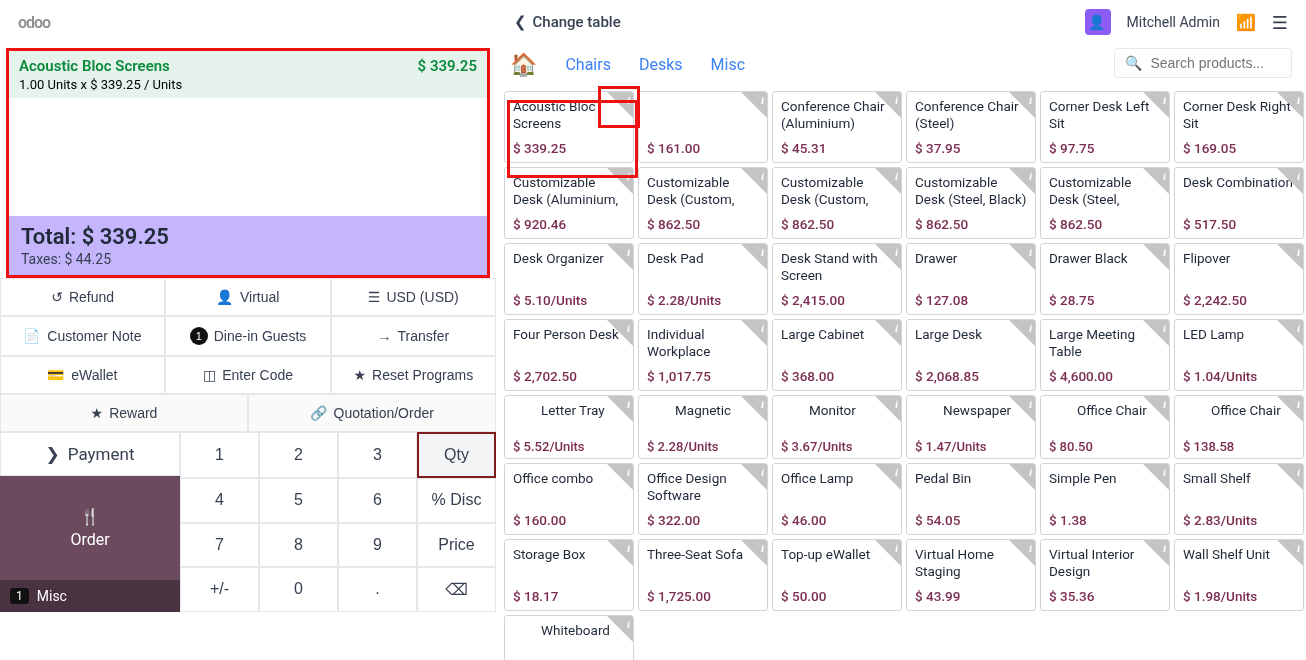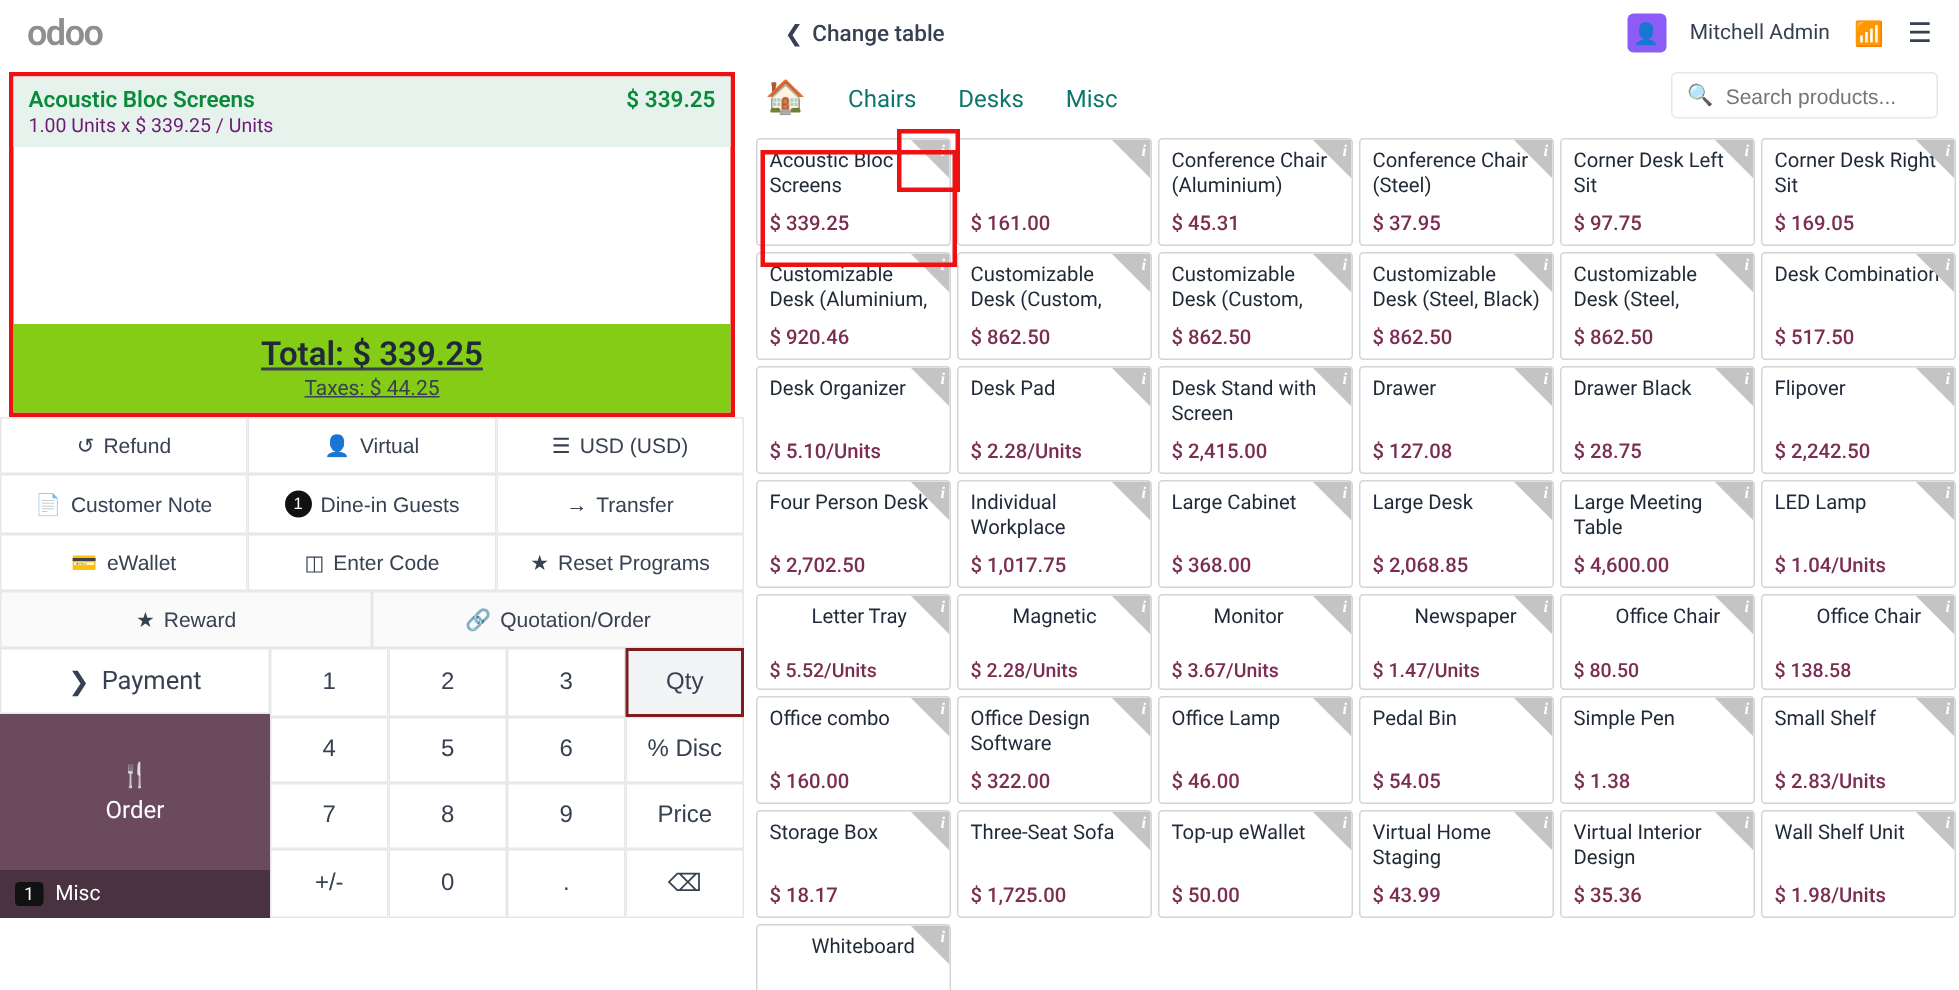--- a/index.html
+++ b/index.html
@@ -1,31 +1,31 @@
 <!DOCTYPE html>
 <html><head>
 <meta charset="utf-8">
 <style>
 * { box-sizing: border-box; margin: 0; padding: 0; }
 body { font-family: -apple-system, BlinkMacSystemFont, "Segoe UI", Roboto, sans-serif; font-size: 14px; color: #374151; background: #fff; width: 1306px; height: 660px; overflow: hidden; position: relative; }
 .topbar { display: flex; align-items: center; justify-content: space-between; padding: 8px 18px; height: 44px; }
-.logo { font-weight: 600; font-size: 24px; color: #8F8F8F; letter-spacing: -1px; }
+.logo { font-weight: 600; font-size: 16px; color: #8F8F8F; letter-spacing: -1px; }
 .top-center { display: flex; align-items: center; gap: 6px; font-size: 15px; font-weight: 500; cursor: pointer; }
 .top-right { display: flex; align-items: center; gap: 16px; }
 .avatar { width: 26px; height: 26px; border-radius: 4px; background: #8b5cf6; display: inline-flex; align-items: center; justify-content: center; color: #fff; font-size: 14px; }
 .wifi { color: #22c55e; font-size: 16px; }
 .hamburger { font-size: 18px; cursor: pointer; }
 .main { display: flex; height: 616px; }
 .left { width: 496px; display: flex; flex-direction: column; border-right: none; }
 .order-box { border: 3px solid #e11; margin: 4px 6px 0 6px; height: 230px; display: flex; flex-direction: column; background: #fff; }
 .order-line { padding: 6px 10px; background: #e6f3ed; }
 .order-line .title { color: #0a8a3a; font-weight: 600; font-size: 15px; }
 .order-line .price { color: #0a8a3a; font-weight: 600; float: right; font-size: 15px; }
-.order-line .sub { color: #701a75; font-size: 13px; margin-top: 2px; }
-.totals { margin-top: auto; background: #84cc16; padding: 8px 12px; text-align: center; text-decoration: underline; }
+.order-line .sub { color: #000000; font-size: 13px; margin-top: 2px; }
+.totals { margin-top: auto; background: #c4b5fd; padding: 8px 12px; text-align: left; }
 .totals .total { font-size: 22px; font-weight: 600; color: #1f2937; }
 .totals .taxes { font-size: 14px; color: #374151; margin-top: 2px; }
 .btn-grid { display: grid; grid-template-columns: repeat(3, 1fr); }
 .btn-grid button { border: 1px solid #e5e7eb; background: #fff; padding: 10px 4px; font-size: 14px; cursor: pointer; display: flex; align-items: center; justify-content: center; gap: 6px; color: #374151; }
 .btn-grid button .ico { font-size: 14px; }
 .badge { background: #111; color: #fff; border-radius: 50%; width: 18px; height: 18px; display: inline-flex; align-items: center; justify-content: center; font-size: 11px; }
 .row2 { display: grid; grid-template-columns: 1fr 1fr; }
 .row2 button { border: 1px solid #e5e7eb; background: #fafafa; padding: 10px; font-size: 14px; cursor: pointer; display: flex; align-items: center; justify-content: center; gap: 6px; color: #374151; }
 .star-btn { color: #9ca3af; }
 .payment-row { display: flex; height: 180px; }
@@ -33,21 +33,21 @@
 .payment-btn { flex: 0 0 44px; display: flex; align-items: center; justify-content: center; gap: 8px; font-size: 17px; border: 1px solid #e5e7eb; background: #fff; cursor: pointer; }
 .order-btn { flex: 1; background: #6b4a5e; color: #fff; display: flex; flex-direction: column; align-items: center; justify-content: center; gap: 4px; font-size: 16px; cursor: pointer; }
 .order-sub { background: #4a3340; color: #fff; padding: 8px 10px; display: flex; align-items: center; gap: 8px; font-size: 14px; }
 .order-sub .count { background: #111; color: #fff; border-radius: 3px; padding: 1px 6px; font-size: 12px; }
 .numpad { display: grid; grid-template-columns: repeat(4, 1fr); flex: 1; }
 .numpad button { border: 1px solid #e5e7eb; background: #fff; font-size: 16px; cursor: pointer; color: #374151; }
 .numpad button.sel { border: 2px solid #7f1d1d; background: #f3f4f6; }
 .right { flex: 1; display: flex; flex-direction: column; padding-left: 8px; position: relative; }
 .cat-row { display: flex; align-items: center; gap: 28px; padding: 8px 0 12px 6px; }
 .home { font-size: 22px; color: #374151; cursor: pointer; }
-.cat { font-size: 16px; cursor: pointer; color: #0f766e; }
+.cat { font-size: 16px; cursor: pointer; color: #3b82f6; }
 .search-box { position: absolute; right: 14px; top: 4px; border: 1px solid #e5e7eb; border-radius: 4px; padding: 6px 10px; display: flex; align-items: center; gap: 8px; color: #9ca3af; width: 178px; background: #fff; }
 .search-box input { border: none; outline: none; font-size: 14px; width: 100%; color: #374151; }
 .prod-grid { display: grid; grid-template-columns: repeat(6, 130px); gap: 4px; padding: 2px 0; align-content: start; overflow: hidden; }
 .prod { border: 1px solid #d1d5db; border-radius: 3px; padding: 6px 8px; height: 72px; position: relative; background: #fff; cursor: pointer; overflow: hidden; }
 .prod .name { font-size: 13.5px; color: #1f2937; line-height: 1.25; max-height: 34px; overflow: hidden; }
 .prod .price { font-size: 13.5px; color: #7c2d52; font-weight: 500; position: absolute; bottom: 6px; left: 8px; }
 .prod .corner { position: absolute; top: 0; right: 0; width: 0; height: 0; border-left: 26px solid transparent; border-top: 26px solid #c4c4c4; }
 .prod .corner .i { position: absolute; top: -24px; right: 3px; color: #fff; font-size: 11px; font-weight: bold; font-style: italic; font-family: serif; }
 .prod.short { height: 64px; padding-left: 36px; }
 .prod.short .name { max-height: 17px; }

